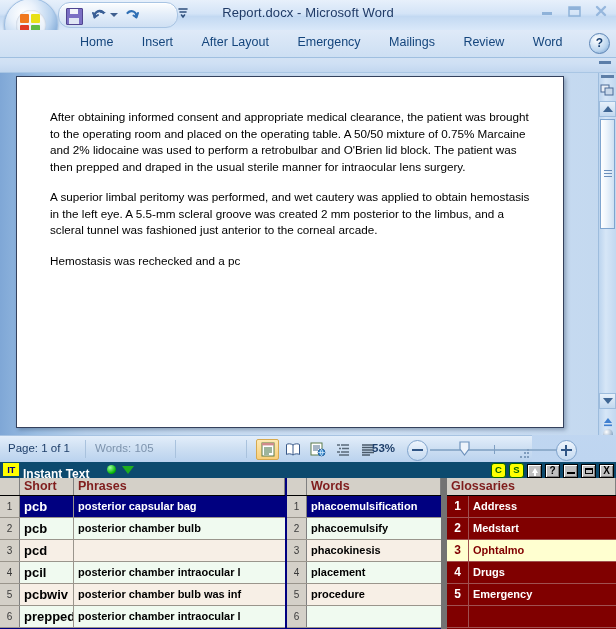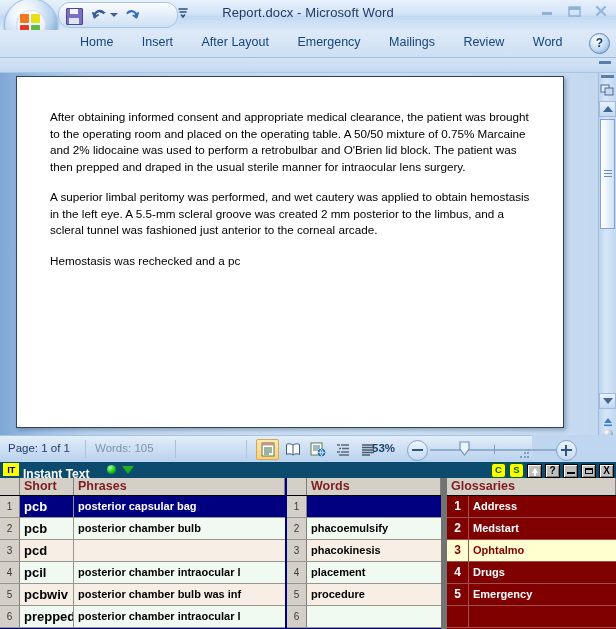--- a/index.html
+++ b/index.html
@@ -492,20 +492,21 @@
       </div>
 
       <div class="it-col col-words">
         <div class="hdr-row">
           <div class="hdr-cell hdr-num"></div>
           <div class="hdr-cell hdr-word">Words</div>
         </div>
         <div class="grid">
           <div class="row sel">
             <div class="cell-num">1</div>
+            <div class="cell-text">phacoemulsification</div>
           </div>
           <div class="row alt1">
             <div class="cell-num">2</div>
             <div class="cell-text">phacoemulsify</div>
           </div>
           <div class="row alt2">
             <div class="cell-num">3</div>
             <div class="cell-text">phacokinesis</div>
           </div>
           <div class="row alt1">

